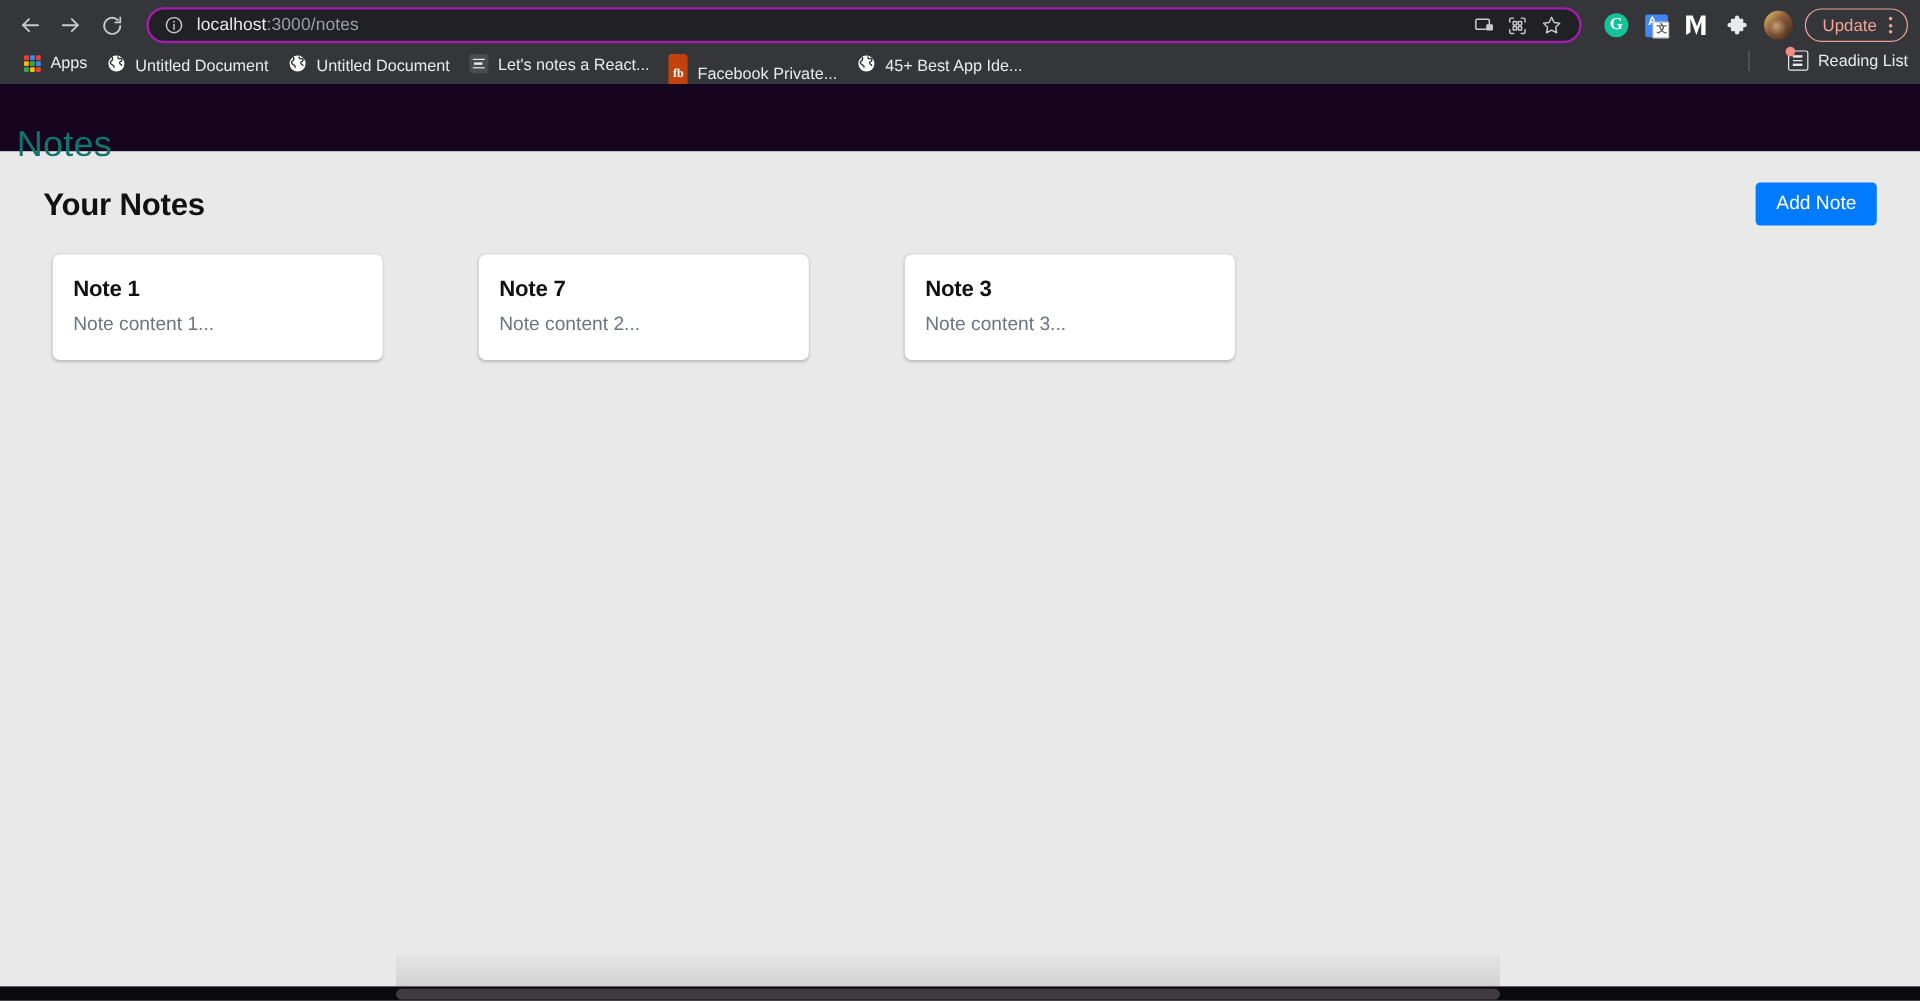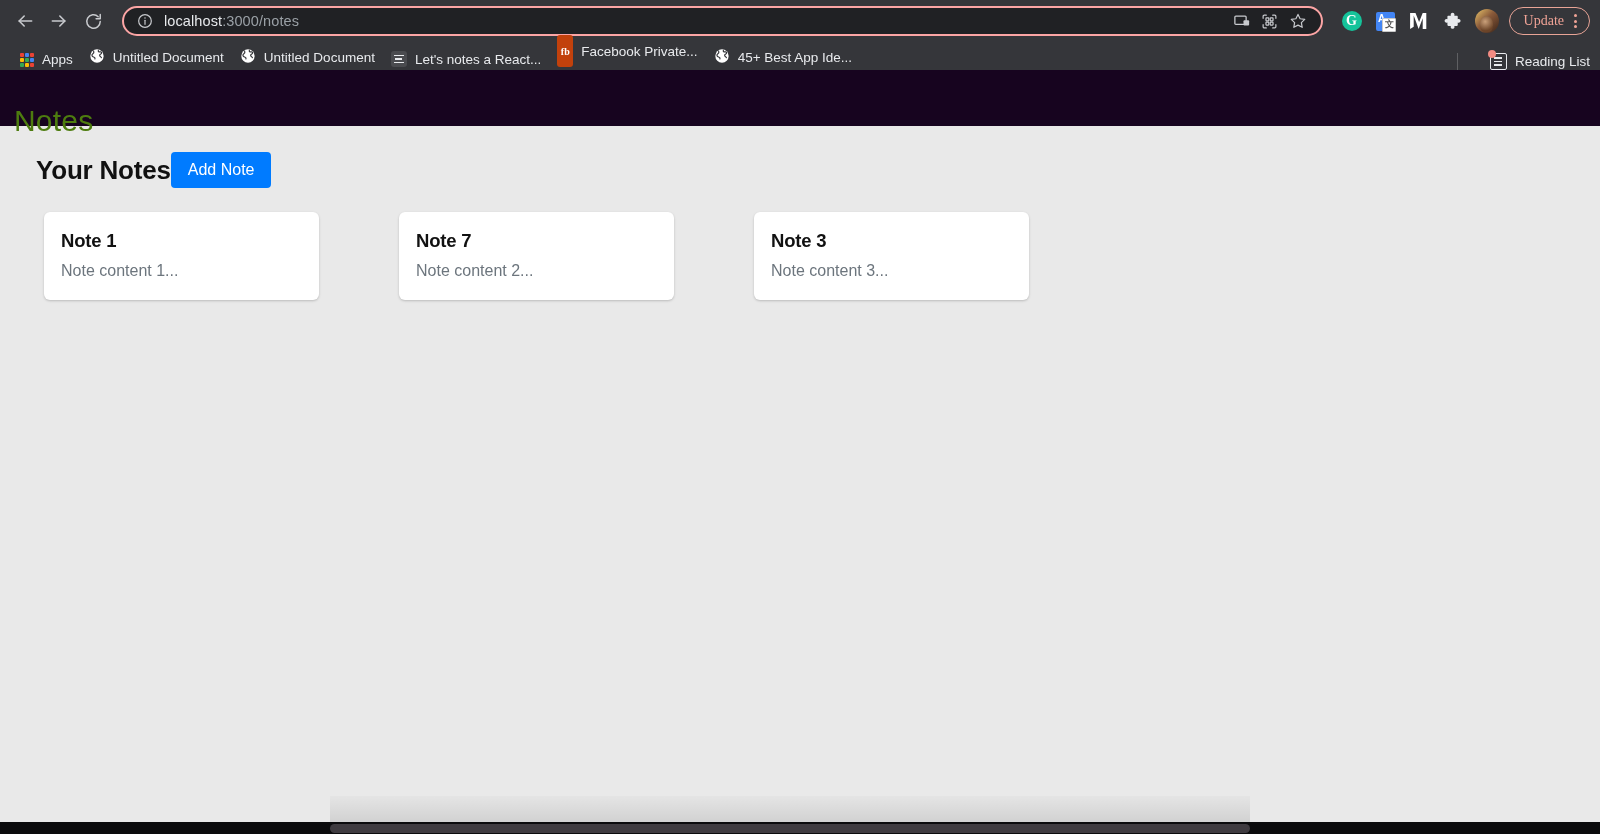--- a/index.html
+++ b/index.html
@@ -41,21 +41,21 @@
     color: #c8cace;
     flex: 0 0 auto;
   }
   .nav-btn svg { display: block; }
 
   .omnibox {
     flex: 1 1 auto;
     height: 30px;
     margin: 0 10px 0 12px;
     background: #202124;
-    border: 2px solid #fca5a5;
+    border: 2px solid #a21caf;
     border-radius: 16px;
     display: flex;
     align-items: center;
     padding: 0 10px 0 12px;
     min-width: 0;
   }
   .omni-info {
     width: 18px; height: 18px;
     flex: 0 0 auto;
     color: #c8cace;
@@ -139,31 +139,30 @@
     height: 28px;
     border: 1px solid #e8a496;
     border-radius: 14px;
     color: #f0a396;
     font-size: 14px;
     display: flex;
     align-items: center;
     padding: 0 8px 0 14px;
     gap: 6px;
     flex: 0 0 auto;
-    font-family: Liberation Serif, serif;
   }
   .kebab { display: flex; flex-direction: column; gap: 2.5px; padding: 0 4px; }
   .kebab span { width: 3px; height: 3px; border-radius: 50%; background: #f0a396; display: block; }
 
   
   .bookmarks {
     height: 28px;
     background: #35363a;
     display: flex;
-    align-items: flex-end;
+    align-items: flex-start;
     padding: 0 10px 0 12px;
     flex: 0 0 auto;
     gap: 0px;
   }
   .bm {
     display: flex;
     align-items: center;
     gap: 8px;
     padding: 3px 8px;
     border-radius: 4px;
@@ -230,33 +229,34 @@
   }
 
   .app-header {
     height: 56px;
     background: #17041f;
     display: flex;
     align-items: center;
     padding-left: 14px;
   }
   .app-title {
-    color: #4d7c0f;
+    color: #0f766e;
     font-size: 30px;
     font-weight: 400;
     letter-spacing: 0.2px;
     margin-top: 45px;
   }
 
   .page {
     padding: 22px 36px 0 36px;
   }
   .page-top {
     display: flex;
     align-items: center;
+    justify-content: space-between;
     height: 44px;
   }
   .page-title {
     font-size: 26px;
     font-weight: bold;
     color: #111;
     letter-spacing: -0.2px;
   }
   .add-note-btn {
     background: #007bff;

